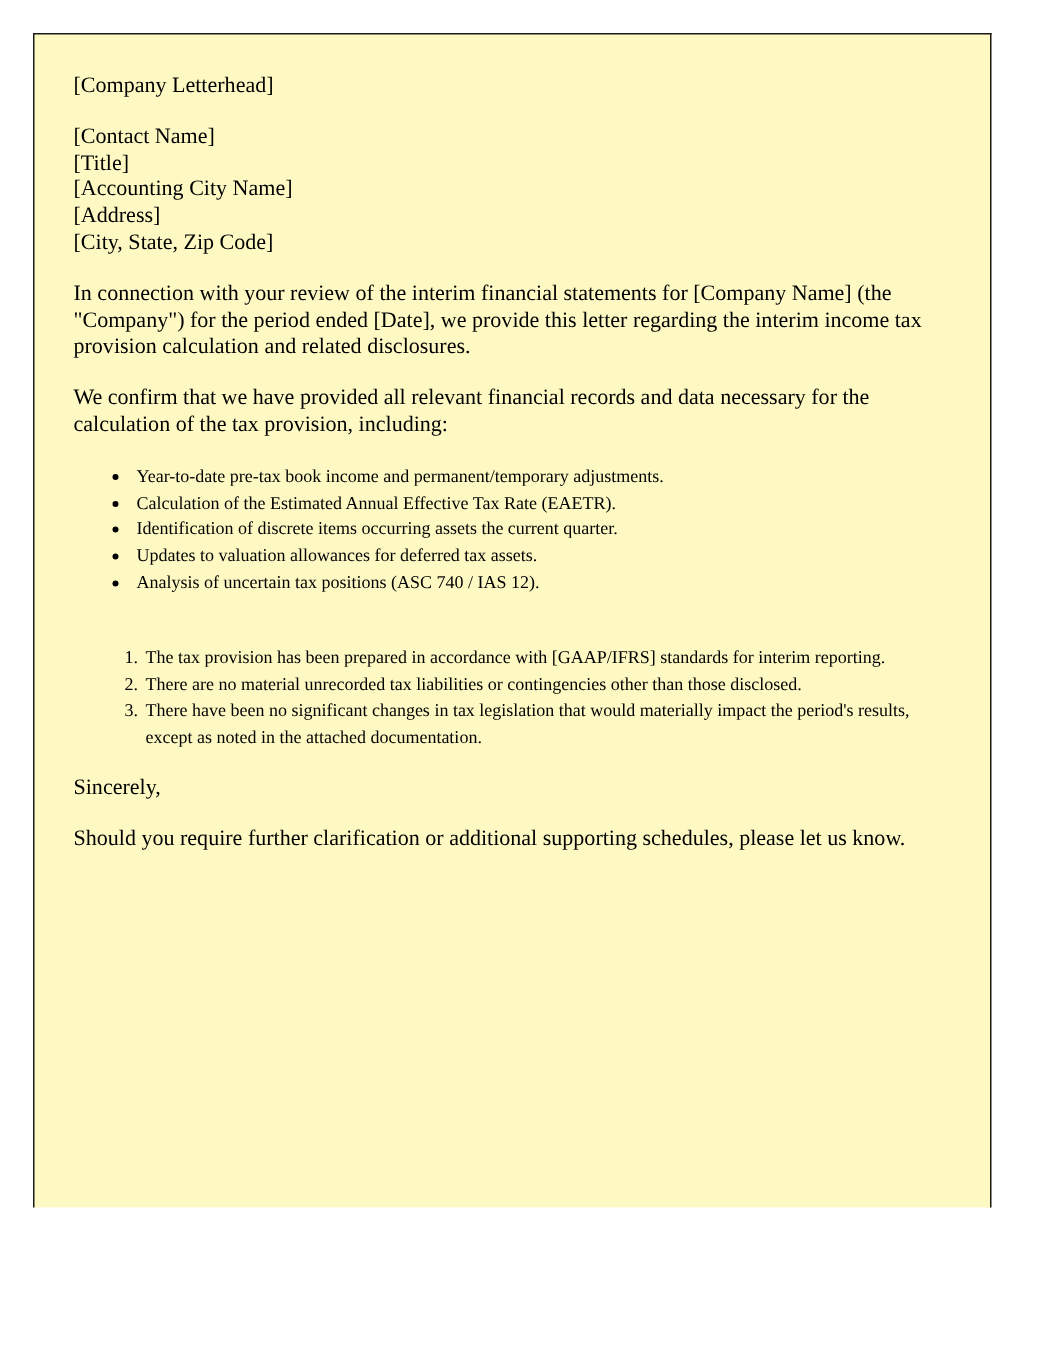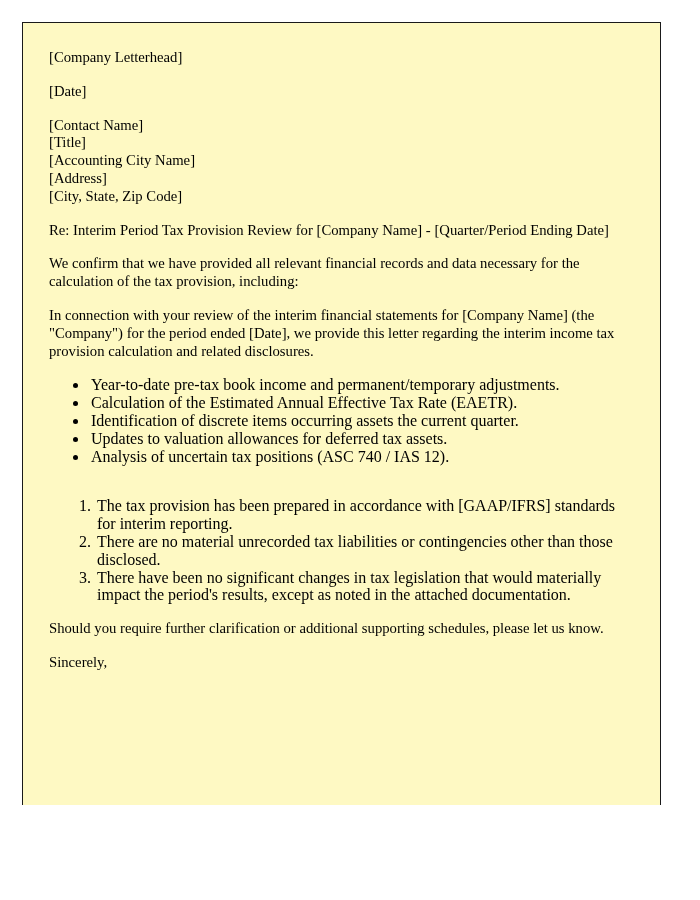--- a/index.html
+++ b/index.html
@@ -42,21 +42,21 @@
     white-space: normal;
   }
   .blk.addr {
     margin-bottom: 16px;
     font-family: Liberation Serif, serif;
   }
   ul.doc-list,
   ol.doc-list {
     margin: 0 0 16px 0;
     padding-left: 40px;
-    font-size: 16px;
+    font-size: 12px;
     line-height: 17.8px;
   }
   ul.doc-list { list-style-type: disc; }
   ol.doc-list { list-style-type: decimal; margin-top: 32px; }
   ul.doc-list li,
   ol.doc-list li {
     margin: 0;
     padding-left: 2px;
   }
   ol.doc-list {
@@ -64,51 +64,49 @@
   }
 </style>
 </head>
 <body>
 
 <div class="page-frame">
   <div class="doc-body">
 
     <p class="blk">[Company Letterhead]</p>
 
-    <p class="blk">[Date]</p>
 
     <p class="blk addr">
       <span>[Contact Name]</span><br>
       <span>[Title]</span><br>
       <span>[Accounting City Name]</span><br>
       <span>[Address]</span><br>
       <span>[City, State, Zip Code]</span>
     </p>
 
-    <p class="blk">Re: Interim Period Tax Provision Review for [Company Name] - [Quarter/Period Ending Date]</p>
 
 
+    <p class="blk">In connection with your review of the interim financial statements for [Company Name] (the "Company") for the period ended [Date], we provide this letter regarding the interim income tax provision calculation and related disclosures.</p>
+
     <p class="blk">We confirm that we have provided all relevant financial records and data necessary for the calculation of the tax provision, including:</p>
-
-    <p class="blk">In connection with your review of the interim financial statements for [Company Name] (the "Company") for the period ended [Date], we provide this letter regarding the interim income tax provision calculation and related disclosures.</p>
 
     <ul class="doc-list">
       <li>Year-to-date pre-tax book income and permanent/temporary adjustments.</li>
       <li>Calculation of the Estimated Annual Effective Tax Rate (EAETR).</li>
       <li>Identification of discrete items occurring assets the current quarter.</li>
       <li>Updates to valuation allowances for deferred tax assets.</li>
       <li>Analysis of uncertain tax positions (ASC 740 / IAS 12).</li>
     </ul>
 
 
     <ol class="doc-list">
       <li>The tax provision has been prepared in accordance with [GAAP/IFRS] standards for interim reporting.</li>
       <li>There are no material unrecorded tax liabilities or contingencies other than those disclosed.</li>
       <li>There have been no significant changes in tax legislation that would materially impact the period's results, except as noted in the attached documentation.</li>
     </ol>
 
+    <p class="blk">Sincerely,</p>
+
     <p class="blk">Should you require further clarification or additional supporting schedules, please let us know.</p>
-
-    <p class="blk">Sincerely,</p>
 
 
   </div>
 </div>
 
 </body></html>

